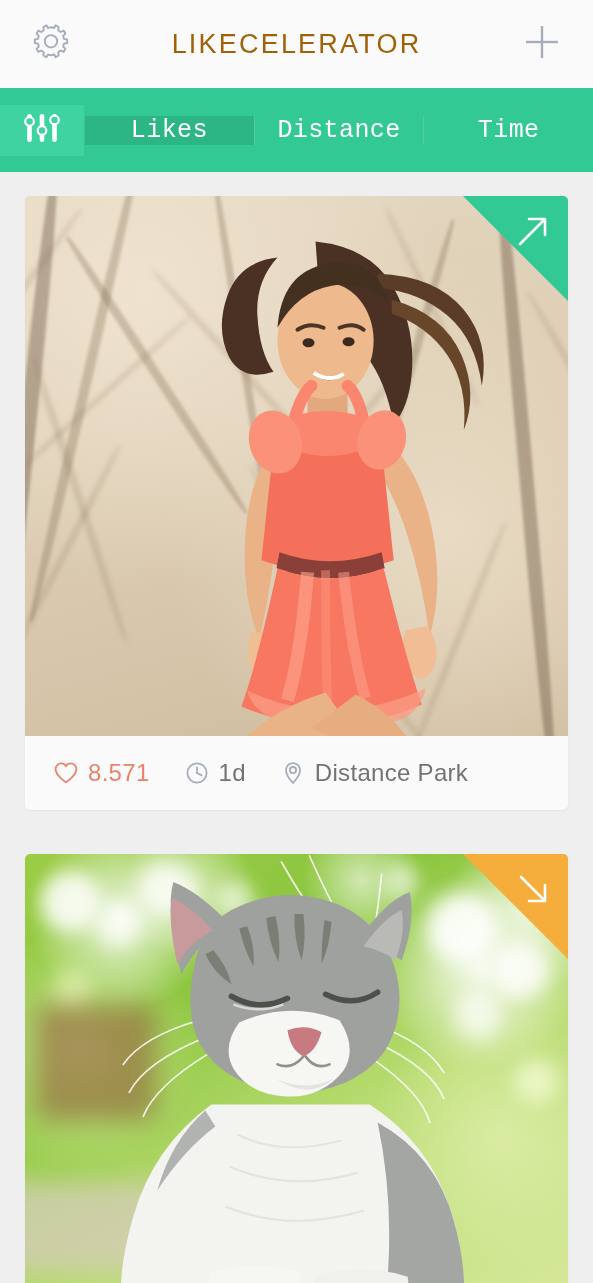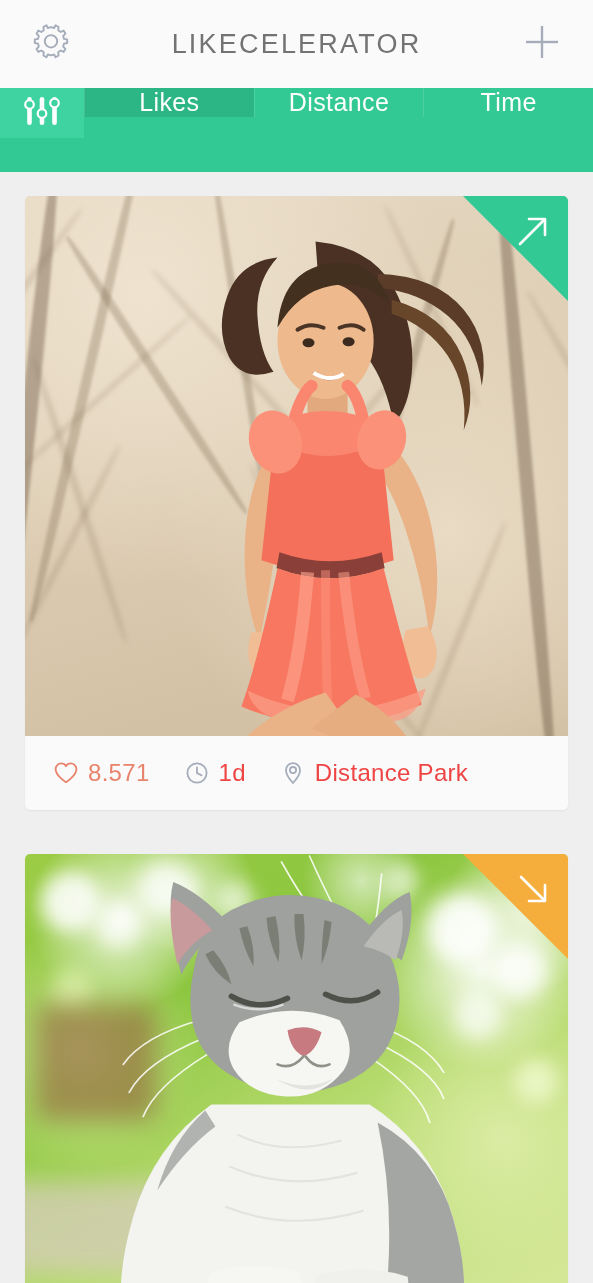--- a/index.html
+++ b/index.html
@@ -37,33 +37,34 @@
     justify-content: center;
     flex: 0 0 58px;
     cursor: pointer;
   }
 
   .app-title {
     flex: 1;
     text-align: center;
     font-size: 27px;
     letter-spacing: 2.2px;
-    color: #737373;
+    color: #a16207;
     font-weight: 400;
     white-space: nowrap;
   }
 
   
   .tabbar {
     height: 84px;
     background: #33c994;
     display: flex;
-    align-items: flex-start;
+    align-items: center;
     position: relative;
     z-index: 4;
+    font-family: Liberation Mono, monospace;
   }
 
   .tab-filter {
     flex: 0 0 84px;
     background: #3ed3a0;
     display: flex;
     align-items: center;
     justify-content: center;
     cursor: pointer;
   }
@@ -156,21 +157,21 @@
     display: flex;
     align-items: center;
     justify-content: center;
     width: 26px;
     height: 26px;
     flex: 0 0 26px;
   }
 
   .meta-text {
     font-size: 24px;
-    color: #ef4444;
+    color: #737373;
     letter-spacing: 0.3px;
     white-space: nowrap;
   }
 
   .meta-item.likes .meta-text { color: #e8836c; }
 
   
   .scene { position: absolute; inset: 0; }
 
   

